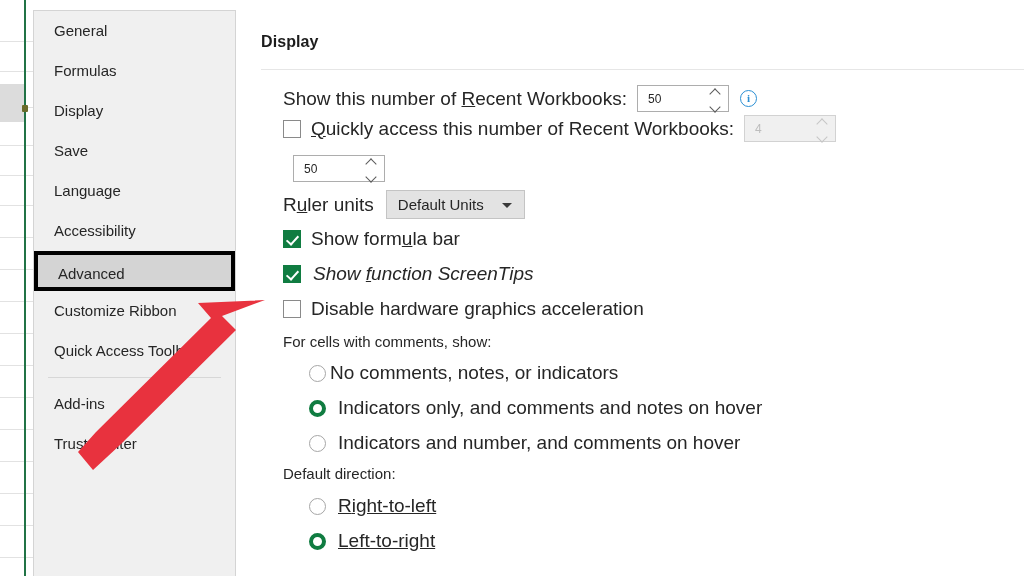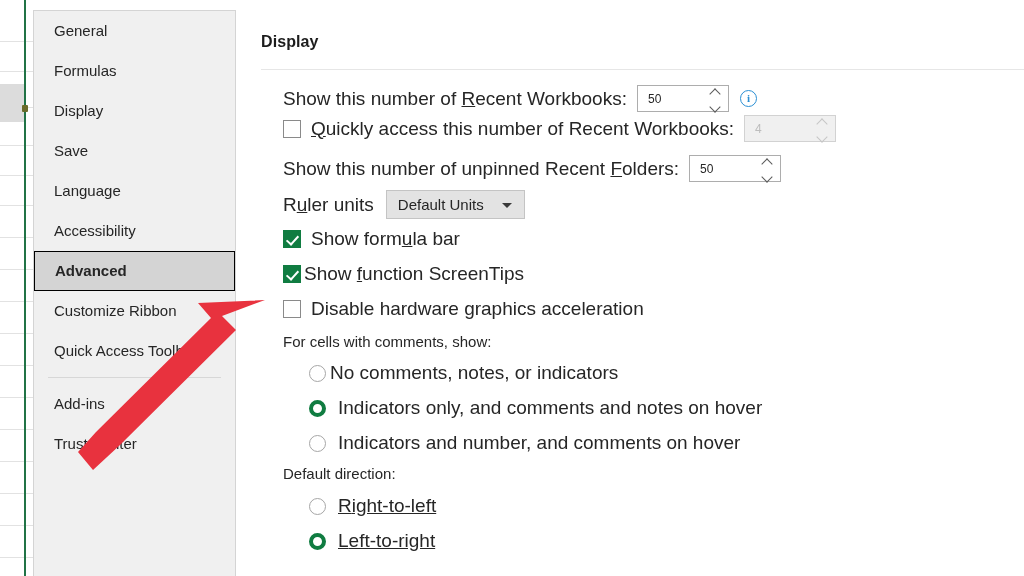--- a/index.html
+++ b/index.html
@@ -27,21 +27,21 @@
   .nav {
     position:absolute; left:0px; top:10px; width:203px; height:566px;
     background:#f0f0f0; border:1px solid #d4d4d4; border-bottom:none;
   }
   .nav-item {
     position:relative; height:40px; line-height:40px;
     padding-left:20px; font-size:15px; color:#262626; white-space:nowrap;
     cursor:default;
   }
   .nav-item.selected {
-    background:#d4d4d4; border:1px solid #000000; height:40px; line-height:38px;font-weight:bold;
+    background:#d4d4d4; border:4px solid #000000; height:40px; line-height:38px;
   }
   .nav-sep { height:1px; background:#d7d7d7; margin:6px 14px; }
 
   
   .pane { position:absolute; left:228px; top:0; right:0; bottom:0; background:#ffffff; }
 
   .pane-title {
     position:absolute; left:0; top:33px; font-size:16px; font-weight:bold;
     color:#1c1c1c; letter-spacing:.1px;
   }
@@ -168,21 +168,20 @@
         <div class="spin disabled" style="margin-left:10px;">
           <span class="val">4</span>
           <span class="spin-btns">
             <span class="chev up"></span>
             <span class="chev down"></span>
           </span>
         </div>
       </div>
 
       <div class="row" style="left:22px; top:155px;">
-        <span class="lbl"><span>Show this number of unpinned Recent </span><u>F</u><span>olders:</span></span>
         <div class="spin" style="margin-left:10px;">
           <span class="val">50</span>
           <span class="spin-btns">
             <span class="chev up"></span>
             <span class="chev down"></span>
           </span>
         </div>
       </div>
 
       <div class="row" style="left:22px; top:228px;">
@@ -193,21 +192,21 @@
       <div class="row" style="left:22px; top:190px;">
         <span class="lbl"><span>R</span><u>u</u><span>ler units</span></span>
         <div class="ddl" style="margin-left:12px;">
           <span class="ddl-val">Default Units</span>
           <span class="tri"></span>
         </div>
       </div>
 
       <div class="row" style="left:22px; top:263px;">
         <span class="cb checked"></span>
-        <span class="lbl" style="margin-left:3px;"><span>Show </span><u>f</u><span>unction ScreenTips</span></span>
+        <span class="lbl" style="margin-left:12px;font-style:italic;"><span>Show </span><u>f</u><span>unction ScreenTips</span></span>
       </div>
 
       <div class="row" style="left:22px; top:298px;">
         <span class="cb"></span>
         <span class="lbl" style="margin-left:10px;"><span>Disable hardware </span><u>g</u><span>raphics acceleration</span></span>
       </div>
 
       <div class="row" style="left:22px; top:333px;">
         <span class="sub-head">For cells with comments, show:</span>
       </div>

